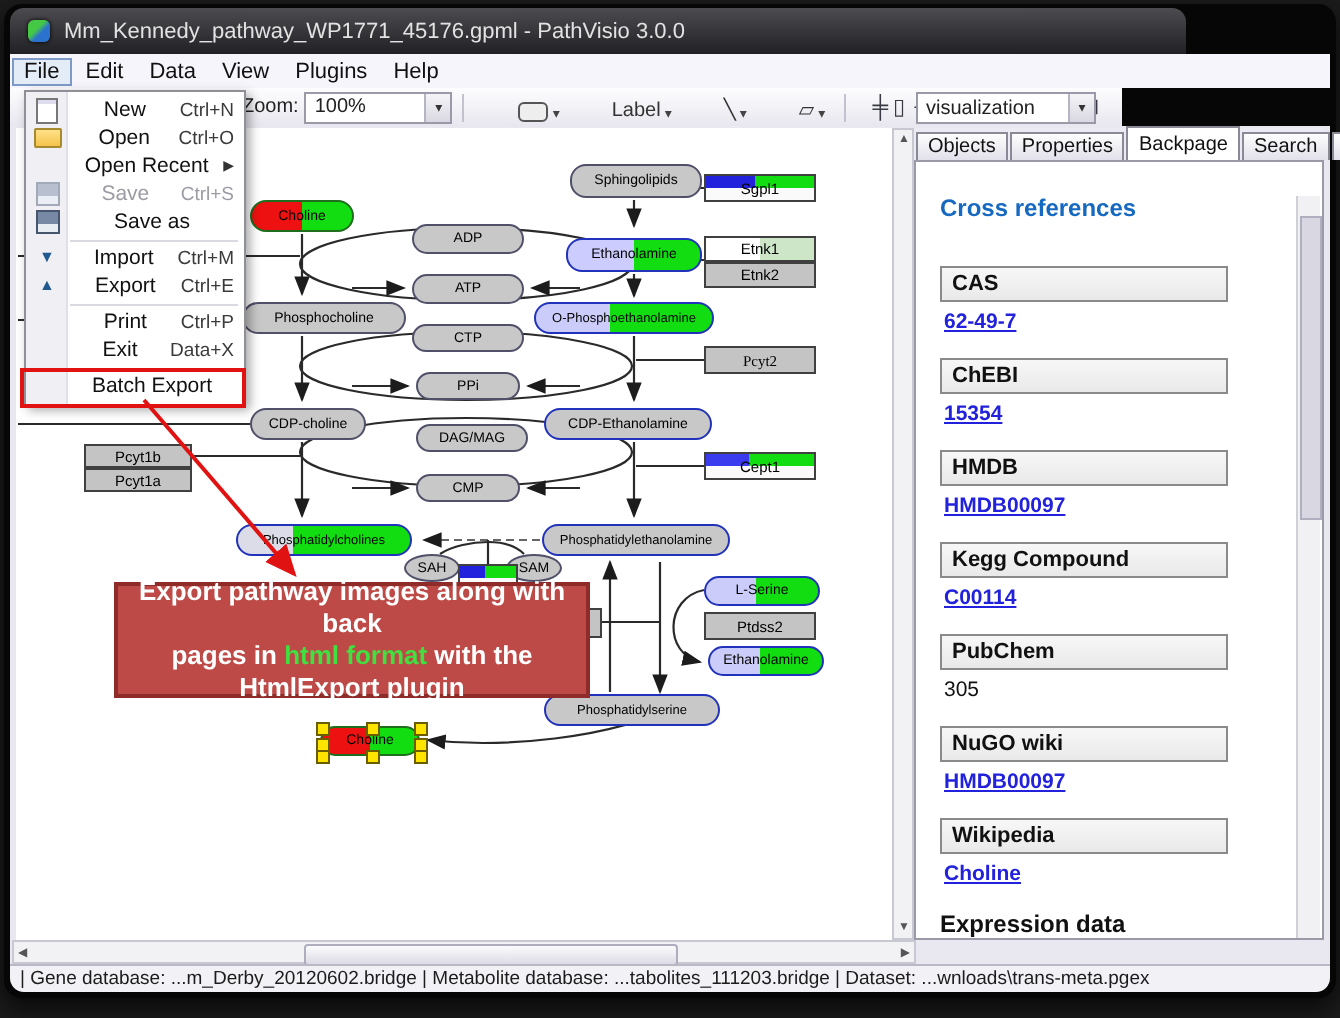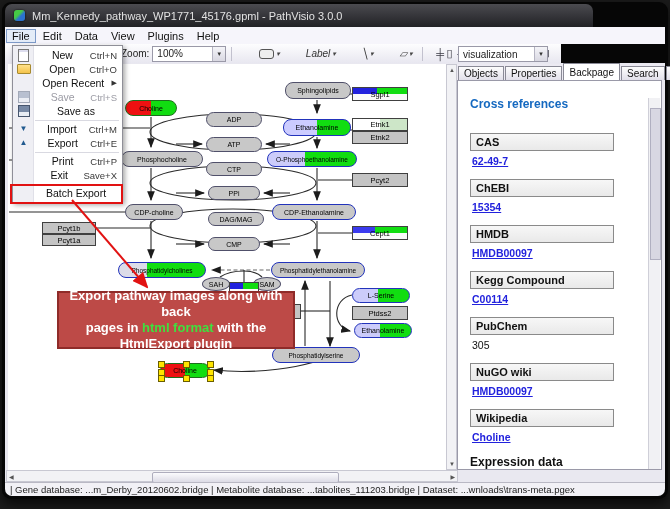--- a/index.html
+++ b/index.html
@@ -12,21 +12,21 @@
   .menubar{position:absolute;left:5px;top:27px;width:660px;height:17px;background:#f6f5fb;display:flex;align-items:center;font-size:11px;color:#101010;}
   .menu-item{padding:1px 6px;margin-left:1px;}
   .menu-item.active{border:1px solid #7d9ac8;background:#e4ecf8;padding:0 5px;}
   
   .toolbar{position:absolute;left:5px;top:44px;width:556px;height:19px;background:linear-gradient(#fdfdfe,#e8e7f0);border-bottom:1px solid #c9c8d4;display:flex;align-items:center;font-size:10px;color:#222;}
   .tb-zoom-label{margin-left:116px;}
   .combo{display:flex;align-items:center;height:14px;background:#fff;border:1px solid #9a99a8;margin-left:3px;}
   .combo .val{padding:0 4px;font-size:10px;}
   .combo .caret{width:12px;height:100%;background:linear-gradient(#f4f4f8,#d9d8e2);border-left:1px solid #b5b4c2;font-size:7px;display:flex;align-items:center;justify-content:center;color:#333;}
   .tb-sep{width:1px;height:14px;background:#c2c1ce;margin:0 5px;}
-  .tb-btn{display:flex;align-items:center;height:15px;padding:0 3px;margin-left:18px;border:1px solid transparent;border-radius:2px;color:#333;font-style:italic;}
+  .tb-btn{display:flex;align-items:flex-end;height:15px;padding:0 3px;margin-left:18px;border:1px solid transparent;border-radius:2px;color:#333;}
   .tb-btn .g{font-size:10px;line-height:1;}
   .tb-btn .c{font-size:7px;margin-left:2px;color:#444;}
   .tb-ico{width:17px;height:15px;display:flex;align-items:center;justify-content:center;font-size:11px;color:#3a3a44;margin-left:4px;}
   .datanode-glyph{width:13px;height:8px;border:1px solid #555;border-radius:3px;background:#eee;}
   .vis-combo{position:absolute;left:450px;top:2px;}
   .vis-ico{position:absolute;left:432px;top:2px;}
   
   .workspace{position:absolute;left:5px;top:63px;width:660px;height:419px;background:#e9e8f0;}
   #canvas{position:absolute;left:8px;top:64px;width:438px;height:406px;background:#ffffff;overflow:hidden;}
   #canvas svg{position:absolute;left:0;top:0;}
@@ -205,21 +205,21 @@
         <div class="node gene" style="left: 221px; top: 218px; width: 30px; height: 13px; background: linear-gradient(90deg, rgb(34, 34, 221) 45%, rgb(17, 221, 17) 45%) 0px 0px / 100% 55% no-repeat, rgb(250, 250, 250); border-color: rgb(64, 64, 64);"></div>
         <div class="node gene" style="left: 276px; top: 240px; width: 17px; height: 15px; background: rgb(196, 196, 196); border-color: rgb(64, 64, 64);"></div>
         <div class="node pill" style="left: 344px; top: 224px; width: 58px; height: 15px; background: linear-gradient(90deg, rgb(204, 204, 250) 45%, rgb(17, 221, 17) 45%); border-color: rgb(34, 51, 187);">L-Serine</div>
         <div class="node gene" style="left: 344px; top: 242px; width: 56px; height: 14px; background: rgb(196, 196, 196); border-color: rgb(64, 64, 64);">Ptdss2</div>
         <div class="node pill" style="left: 346px; top: 259px; width: 58px; height: 15px; background: linear-gradient(90deg, rgb(204, 204, 250) 45%, rgb(17, 221, 17) 45%); border-color: rgb(34, 51, 187);">Ethanolamine</div>
         <div class="node pill" style="left: 264px; top: 283px; width: 88px; height: 16px; background: rgb(200, 200, 200); border-color: rgb(34, 51, 187); font-size: 6.5px;">Phosphatidylserine</div>
         <div class="node pill" style="left: 152px; top: 299px; width: 50px; height: 15px; background: linear-gradient(90deg, rgb(238, 17, 17) 50%, rgb(17, 221, 17) 50%); border-color: rgb(30, 110, 30);">Choline<div class="handle" style="left: -3px; top: -3px;"></div><div class="handle" style="left: 22px; top: -3px;"></div><div class="handle" style="left: 46px; top: -3px;"></div><div class="handle" style="left: -3px; top: 4.5px;"></div><div class="handle" style="left: 46px; top: 4.5px;"></div><div class="handle" style="left: -3px; top: 11px;"></div><div class="handle" style="left: 22px; top: 11px;"></div><div class="handle" style="left: 46px; top: 11px;"></div></div>
         <div class="node gene" style="left: 344px; top: 23px; width: 56px; height: 14px; background: linear-gradient(90deg, rgb(34, 34, 221) 45%, rgb(17, 221, 17) 45%) 0px 0px / 100% 50% no-repeat, rgb(250, 250, 250); border-color: rgb(64, 64, 64);">Sgpl1</div>
         <div class="node gene" style="left: 344px; top: 54px; width: 56px; height: 13px; background: linear-gradient(90deg, rgb(255, 255, 255) 50%, rgb(205, 230, 200) 50%); border-color: rgb(64, 64, 64);">Etnk1</div>
         <div class="node gene" style="left: 344px; top: 67px; width: 56px; height: 13px; background: rgb(196, 196, 196); border-color: rgb(64, 64, 64);">Etnk2</div>
-        <div class="node gene" style="left: 344px; top: 109px; width: 56px; height: 14px; background: rgb(196, 196, 196); border-color: rgb(64, 64, 64);">Pcyt2</div>
+        <div class="node gene" style="left: 344px; top: 109px; width: 56px; height: 14px; background: rgb(196, 196, 196); border-color: rgb(64, 64, 64); font-family: Liberation Serif, serif;">Pcyt2</div>
         <div class="node gene" style="left: 344px; top: 162px; width: 56px; height: 14px; background: linear-gradient(90deg, rgb(58, 58, 238) 40%, rgb(17, 221, 17) 40%) 0px 0px / 100% 50% no-repeat, rgb(250, 250, 250); border-color: rgb(64, 64, 64);">Cept1</div>
         <div class="node gene" style="left: 34px; top: 158px; width: 54px; height: 12px; background: rgb(196, 196, 196); border-color: rgb(64, 64, 64);">Pcyt1b</div>
         <div class="node gene" style="left: 34px; top: 170px; width: 54px; height: 12px; background: rgb(196, 196, 196); border-color: rgb(64, 64, 64);">Pcyt1a</div>
       </div>
   </div>
 
   <div class="annotation">
     <div><span>Export pathway images along with back</span></div>
     <div>
       <span>pages in </span><span class="hl">html format</span><span> with the</span>
@@ -335,21 +335,21 @@
       </div>
       <div class="fm-sep"></div>
       <div class="fm-row">
         <span class="fm-ic"></span>
         <span class="fm-label">Print</span>
         <span class="fm-short">Ctrl+P</span>
       </div>
       <div class="fm-row">
         <span class="fm-ic"></span>
         <span class="fm-label">Exit</span>
-        <span class="fm-short">Save+X</span>
+        <span class="fm-short">Data+X</span>
       </div>
       <div class="fm-sep"></div>
       <div class="fm-row">
         <span class="fm-ic"></span>
         <span class="fm-label">Batch Export</span>
       </div>
     </div>
   <div class="redrect"></div>
 
   <svg id="overlay-svg" width="670" height="509" viewBox="0 0 670 509">

